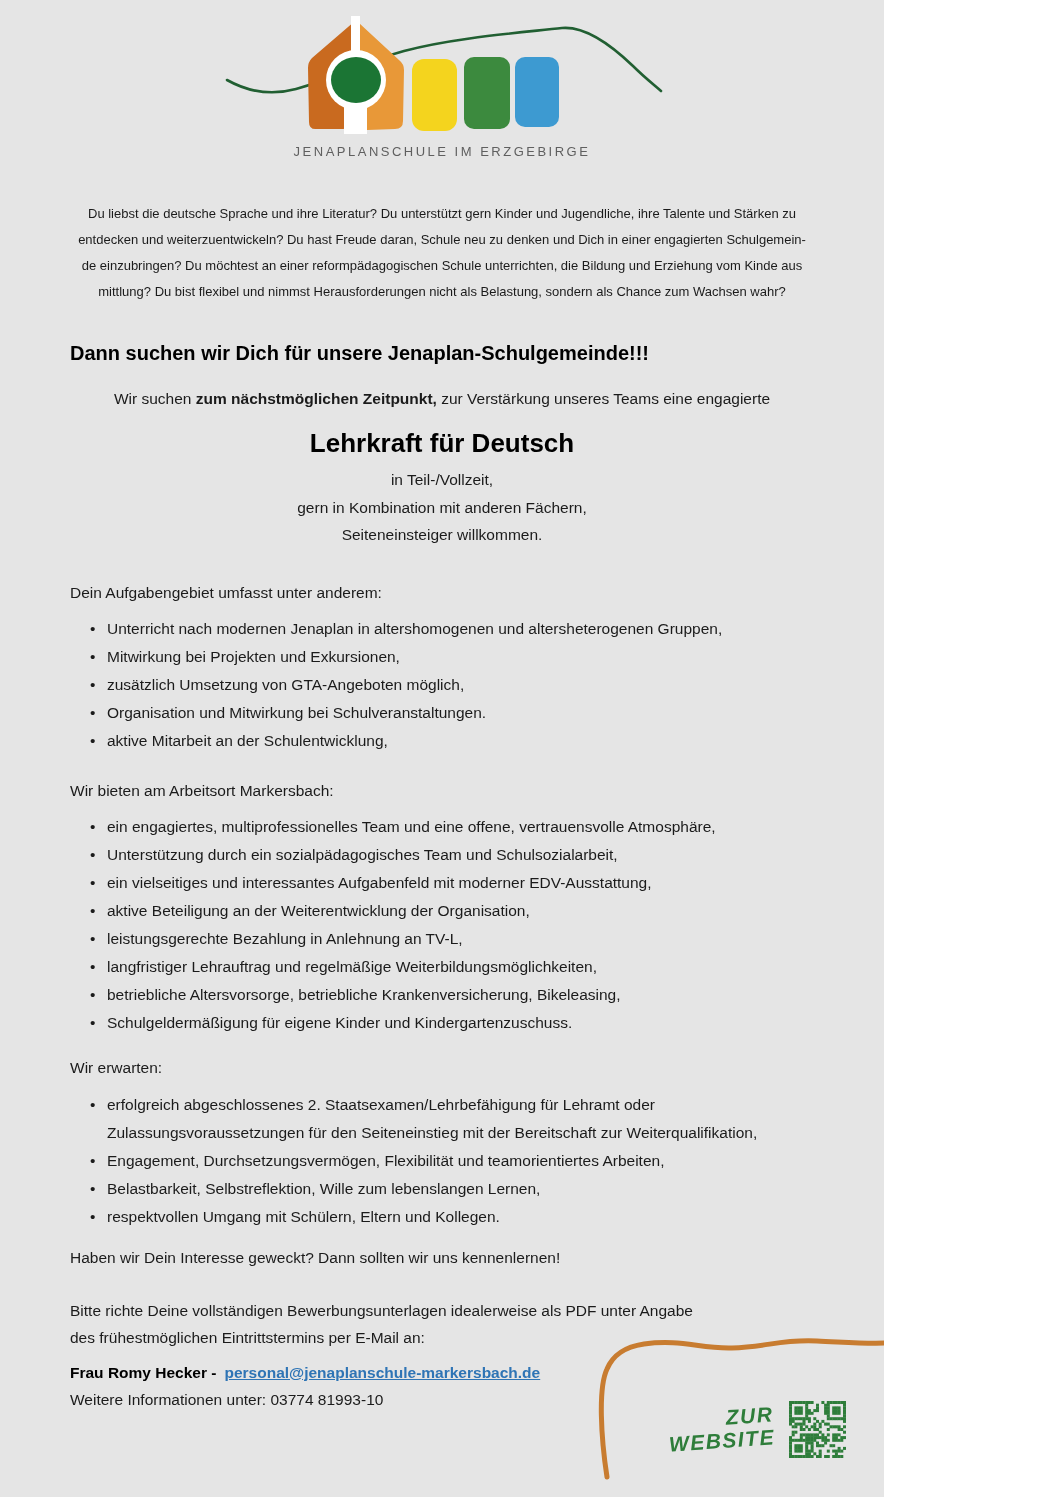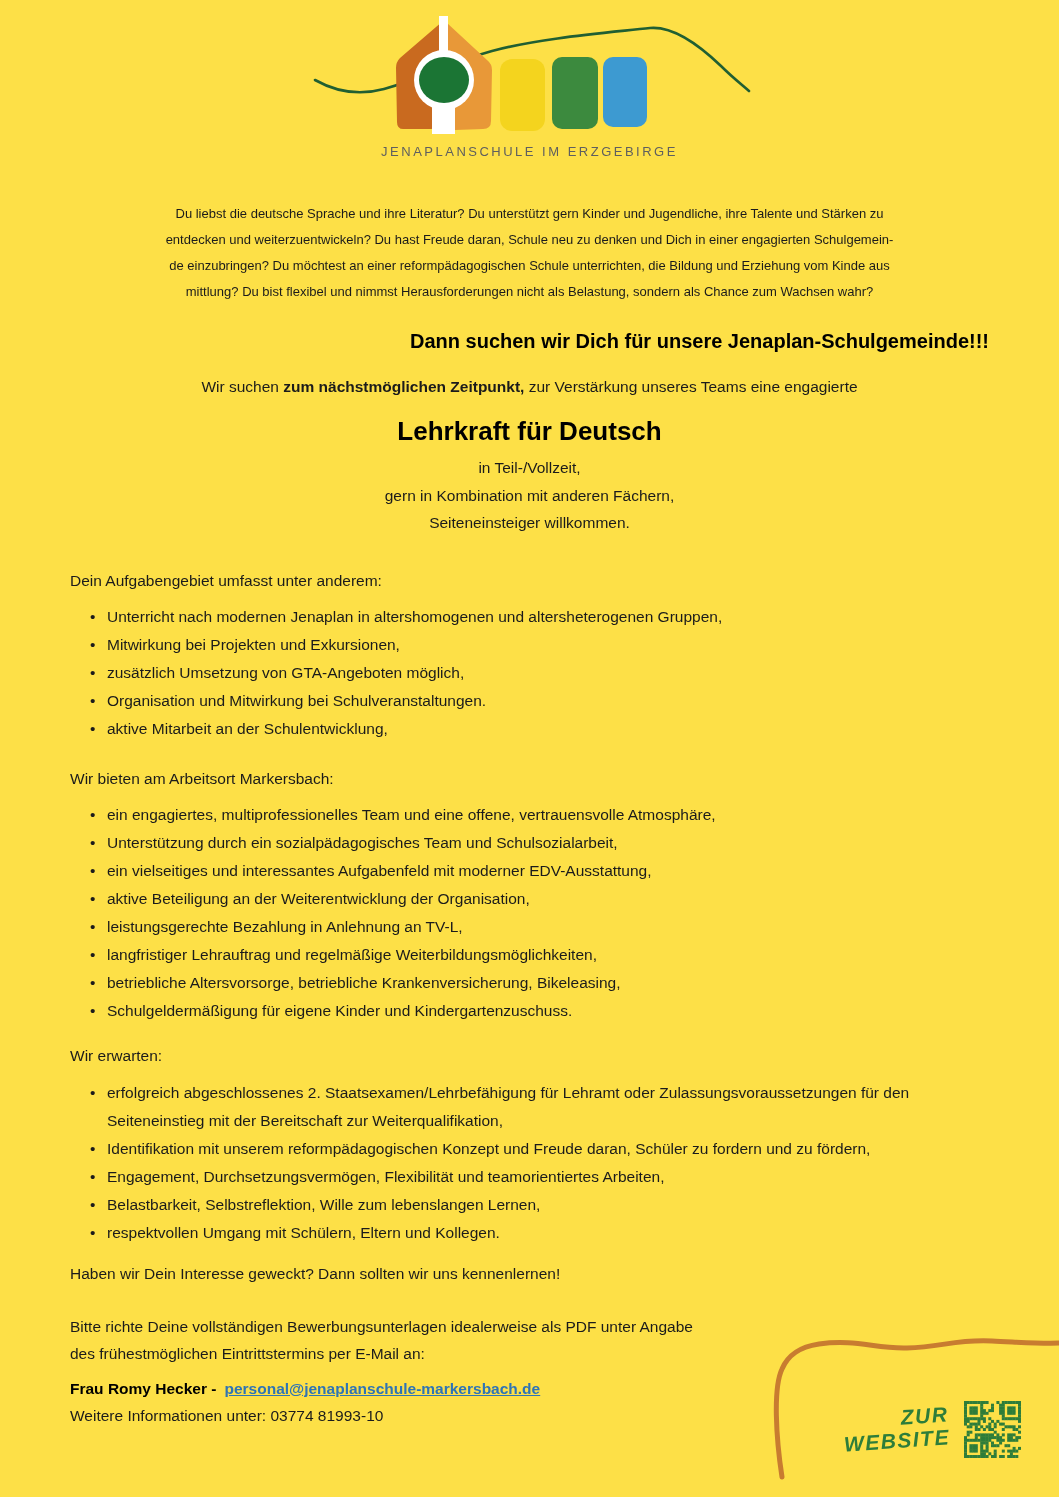--- a/index.html
+++ b/index.html
@@ -1,40 +1,40 @@
 <!DOCTYPE html>
 <html lang="de"><head>
 <meta charset="utf-8">
 <style>
   html,body{margin:0;padding:0;background:#ffffff;}
   .page{
     position:relative;
-    width:1059px;height:1497px;
-    background:#fde047;
+    width:884px;height:1497px;
+    background:#e5e5e5;
     overflow:hidden;
     font-family:"Liberation Sans","DejaVu Sans",sans-serif;
     color:#1b1b1b;
   }
   .content{padding:16px 70px 0 70px;}
   p,h1,h2,ul{margin:0;padding:0;}
 
   
   .logo-wrap{text-align:center;}
   svg.logo{display:block;margin:0 auto;}
   .logo-caption{
     margin-top:6px;text-align:center;
     font-size:13px;letter-spacing:2.5px;color:#5f5f5f;
   }
 
   
   ul.intro{list-style:none;margin-top:42px;text-align:center;
     font-size:13px;line-height:26px;}
   ul.intro li{white-space:nowrap;}
 
-  h2.headline{margin-top:24px;text-align:right;
+  h2.headline{margin-top:36px;text-align:left;
     font-size:20px;line-height:24px;font-weight:bold;color:#000;}
   p.subline{margin-top:23px;text-align:center;font-size:15.5px;line-height:21px;}
   p.subline .b{font-weight:bold;}
   h1.job-title{margin-top:19px;text-align:center;
     font-size:26px;line-height:31px;font-weight:bold;color:#000;}
   ul.job-details{list-style:none;margin-top:7px;text-align:center;
     font-size:15.5px;line-height:27.5px;}
 
   
   p.section-heading{font-size:15.5px;line-height:22px;}
@@ -132,21 +132,20 @@
           <li>langfristiger Lehrauftrag und regelmäßige Weiterbildungsmöglichkeiten,</li>
           <li>betriebliche Altersvorsorge, betriebliche Krankenversicherung, Bikeleasing,</li>
           <li>Schulgeldermäßigung für eigene Kinder und Kindergartenzuschuss.</li>
         </ul>
     </section>
 
     <section>
       <p class="section-heading sh-3">Wir erwarten:</p>
       <ul class="bullets bullets-3">
           <li>erfolgreich abgeschlossenes 2. Staatsexamen/Lehrbefähigung für Lehramt oder Zulassungsvoraussetzungen für den Seiteneinstieg mit der Bereitschaft zur Weiterqualifikation,</li>
-          <li>Identifikation mit unserem reformpädagogischen Konzept und Freude daran, Schüler zu fordern und zu fördern,</li>
           <li>Engagement, Durchsetzungsvermögen, Flexibilität und teamorientiertes Arbeiten,</li>
           <li>Belastbarkeit, Selbstreflektion, Wille zum lebenslangen Lernen,</li>
           <li>respektvollen Umgang mit Schülern, Eltern und Kollegen.</li>
         </ul>
     </section>
 
     <p class="interest">Haben wir Dein Interesse geweckt? Dann sollten wir uns kennenlernen!</p>
     <ul class="apply-lines">
         <li>Bitte richte Deine vollständigen Bewerbungsunterlagen idealerweise als PDF unter Angabe</li>
         <li>des frühestmöglichen Eintrittstermins per E-Mail an:</li>

